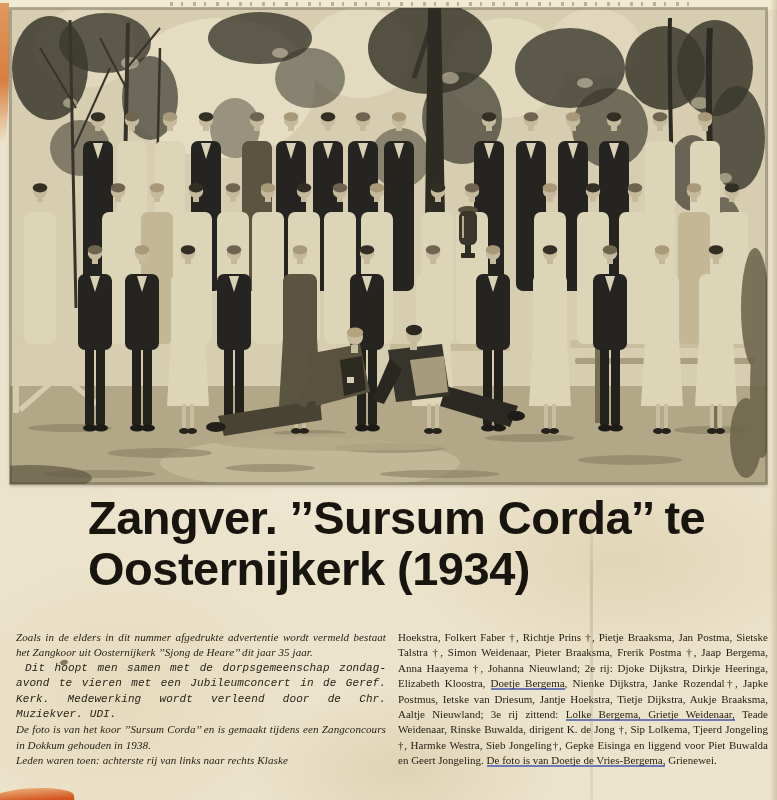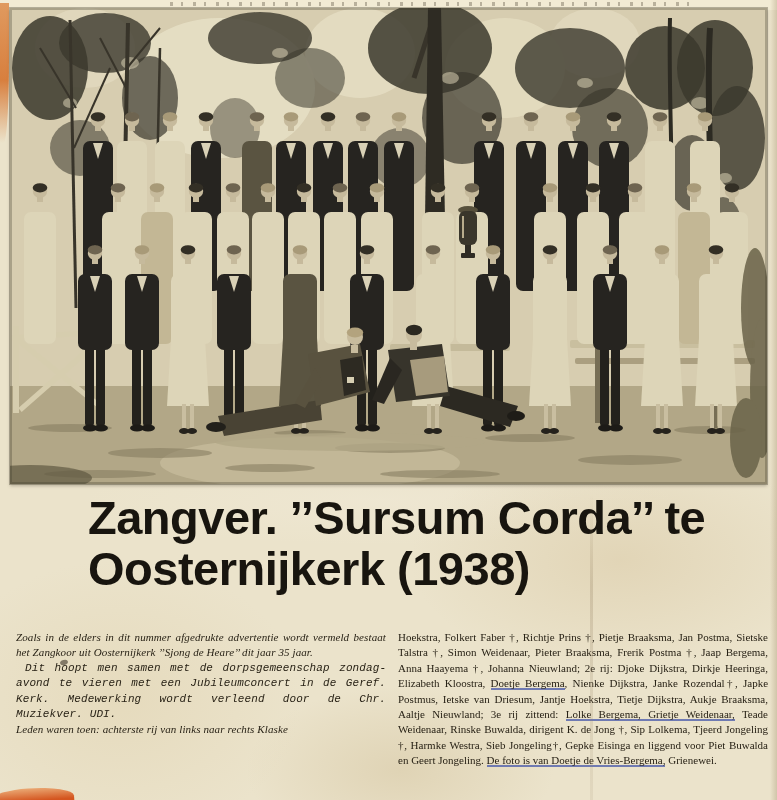--- a/index.html
+++ b/index.html
@@ -507,27 +507,28 @@
           <ellipse cx="752" cy="380" rx="12" ry="70"></ellipse>
           <ellipse cx="736" cy="430" rx="16" ry="40"></ellipse>
         </g>
         <rect x="1" y="1" width="755" height="474" fill="none" stroke="#3f3a2c" stroke-opacity=".3" stroke-width="2"></rect>
       </g>
     </svg>
   </div>
 
   <h1 class="headline">
     <span>Zangver. ’’Sursum Corda’’ te</span>
-    <span>Oosternijkerk (1938)</span>
+    <span>Oosternijkerk (1934)</span>
   </h1>
 
   <div class="columns">
     <div class="col left">
       <p>Zoals in de elders in dit nummer afgedrukte advertentie wordt vermeld bestaat het Zangkoor uit Oosternijkerk ’’Sjong de Heare’’ dit jaar 35 jaar.</p>
       <p class="ind">Dit hoopt men samen met de dorpsgemeenschap zondag­avond te vieren met een Jubileumconcert in de Geref. Kerk. Medewerking wordt verleend door de Chr. Muziekver. UDI.</p>
+      <p>De foto is van het koor ’’Sursum Corda’’ en is gemaakt tij­dens een Zangconcours in Dokkum gehouden in 1938.</p>
       <p>Leden waren toen: achterste rij van links naar rechts Klaske</p>
     </div>
     <div class="col right">
       <p><span class="it">Hoekstra, Folkert Faber †,</span><span> Richtje Prins †, Pietje Braaksma, Jan Postma, Sietske Talstra †, Simon Weide­naar, Pieter Braaksma, Frerik Postma †, Jaap Bergema, Anna Haayema †, Johanna Nieuwland; 2e rij: Djoke Dijkstra, Dirkje Heeringa, Elizabeth Kloostra, </span><span class="pen">Doetje Ber­gema</span><span>, Nienke Dijkstra, Janke Rozendal†, Japke Postmus, Ietske van Driesum, Jantje Hoekstra, Tietje Dijkstra, Aukje Braaksma, Aaltje Nieuwland; 3e rij zittend: </span><span class="pen">Lolke Bergema, Grietje Weidenaar,</span><span> Teade Weidenaar, Rinske Buwalda, di­rigent K. de Jong †, Sip Lolkema, Tjeerd Jongeling †, Harmke Westra, Sieb Jongeling†, Gepke Eisinga en liggend voor Piet Buwalda en Geert Jongeling. </span><span class="pen">De foto is van Doetje de Vries-Bergema,</span><span> Grienewei.</span></p>
     </div>
   </div>
 
   <div class="crease"></div>
   <div class="ink-blot"></div>
   <div class="edge-shade-right"></div>

